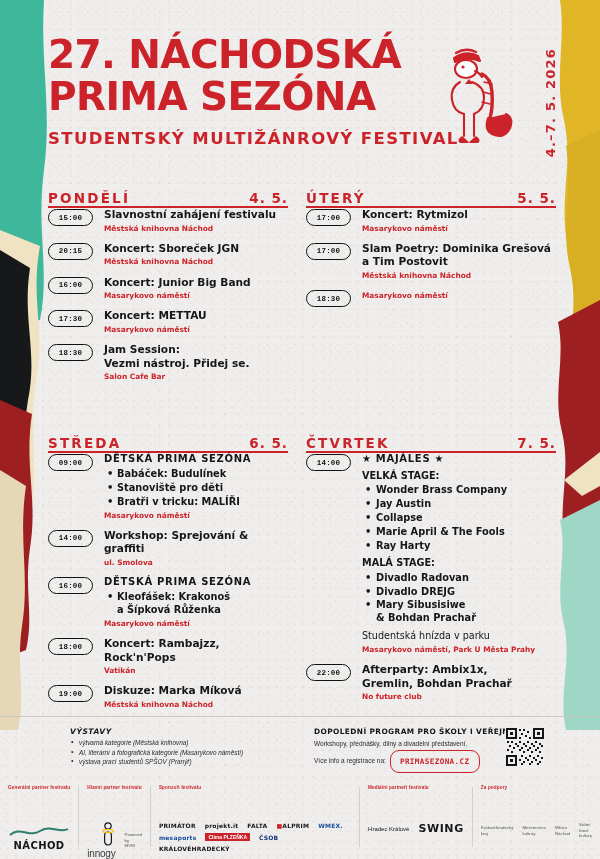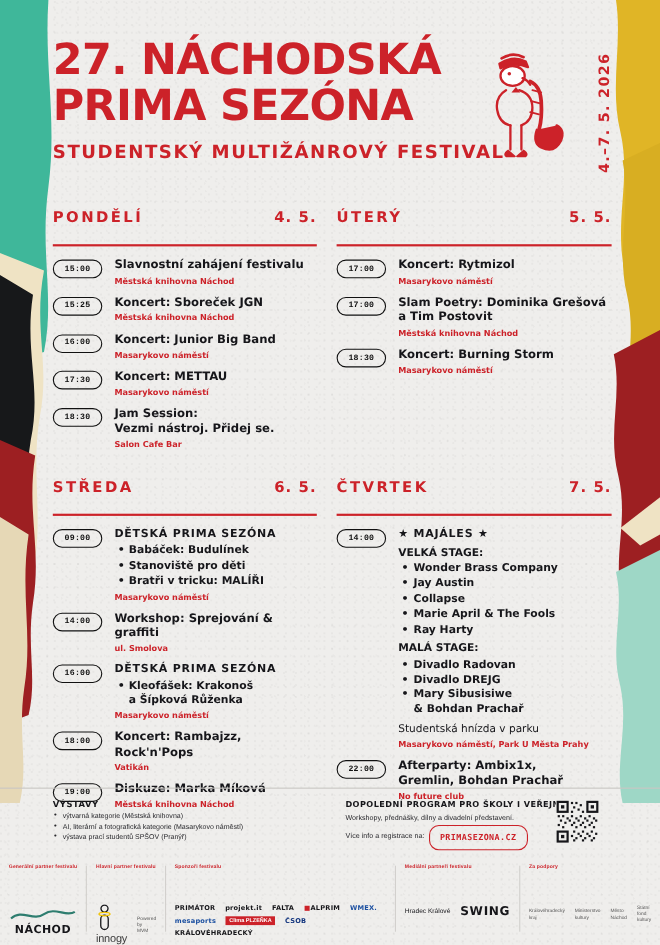--- a/index.html
+++ b/index.html
@@ -66,21 +66,21 @@
   .grid {
     position:absolute;
     left:48px; top:190px; width:504px;
   }
   .col-l { position:absolute; left:0;   width:240px; }
   .col-r { position:absolute; left:258px; width:250px; }
 
   .day-head {
     display:flex; justify-content:space-between; align-items:flex-start;
     border-bottom:2.5px solid #cc2229;
-    padding-bottom:16px; margin-bottom:11px;
+    padding-bottom:0; 
   }
   .day-name, .day-date {
     font-family:"DejaVu Sans", sans-serif;
     font-weight:bold; font-size:13.5px;
     color:#cc2229; letter-spacing:2.2px;
   }
   .day-date { letter-spacing:1px; }
 
   .ev { display:flex; margin-bottom:9px; }
   .time {
@@ -126,21 +126,21 @@
     content:"\2022"; position:absolute; left:3px; top:-1px;
     font-size:10px; color:#16161a;
   }
   ul.items.sub li { padding-left:14px; }
 
   
   .footer-rule {
     position:absolute; left:0; right:0; top:716px;
     height:1px; background:#c9c7c4;
   }
-  .exh { position:absolute; left:48px; top:727px; width:250px; }
+  .exh { position:absolute; left:70px; top:727px; width:250px;font-style:italic; }
   .exh-h {
     font-family:"DejaVu Sans", sans-serif; font-weight:bold;
     font-size:7.6px; color:#16161a; letter-spacing:.5px; margin-bottom:2px;
   }
   .exh ul { list-style:none; }
   .exh li {
     position:relative; padding-left:9px;
     font-size:6.4px; color:#2a2a2e; line-height:1.5;
     font-family:"Liberation Sans", sans-serif;
   }
@@ -178,21 +178,21 @@
     font-size:4.6px; color:#cc2229; font-weight:bold;
     letter-spacing:.15px; margin-bottom:5px; white-space:nowrap;
     font-family:"Liberation Sans", sans-serif;
   }
   .sp-logos { display:flex; flex-wrap:wrap; align-items:center; gap:4px 9px;margin-top:32px; }
   .logo-txt {
     font-family:"DejaVu Sans", sans-serif;
     font-weight:bold; font-size:6px; color:#16161a; letter-spacing:.2px;
     white-space:nowrap;
   }
-  .logo-box { display:flex; flex-direction:column; align-items:flex-start; justify-content:center; }
+  .logo-box { display:flex; flex-direction:column; align-items:flex-end; justify-content:center; }
   .nachod-wrap { display:flex; flex-direction:column; align-items:center; margin-top:2px; }
   .nachod-txt { font-family:"DejaVu Sans", sans-serif; font-weight:bold; font-size:10px; color:#16161a; letter-spacing:.4px; }
   .innogy-txt { font-family:"Liberation Sans", sans-serif; font-size:10px; color:#3a3a3a; letter-spacing:-.2px; }
   .mini { font-size:4.4px; color:#555; line-height:1.3; font-family:"Liberation Sans", sans-serif; white-space:nowrap; }
   .swing-txt { font-family:"DejaVu Sans", sans-serif; font-weight:bold; font-size:11px; color:#16161a; letter-spacing:.6px; }
   .red-chip { background:#cc2229; color:#fff; font-size:5px; font-weight:bold; padding:1px 3px; font-family:"Liberation Sans", sans-serif; }
   .blue-txt { color:#1b4fa0; }
   .darkblue-txt { color:#13357e; }
   .teal-txt { color:#169b8e; }
   .hk-txt { font-family:"Liberation Sans", sans-serif; font-size:6px; color:#16161a; }
@@ -268,21 +268,21 @@
         <span class="day-date">4. 5.</span>
       </div>
       <div class="ev">
         <div class="time">15:00</div>
         <div class="ev-body">
           <div class="ev-title">Slavnostní zahájení festivalu</div>
           <div class="ev-place">Městská knihovna Náchod</div>
         </div>
       </div>
       <div class="ev">
-        <div class="time">15:25</div>
+        <div class="time">20:15</div>
         <div class="ev-body">
           <div class="ev-title">Koncert: Sboreček JGN</div>
           <div class="ev-place">Městská knihovna Náchod</div>
         </div>
       </div>
       <div class="ev">
         <div class="time">16:00</div>
         <div class="ev-body">
           <div class="ev-title">Koncert: Junior Big Band</div>
           <div class="ev-place">Masarykovo náměstí</div>
@@ -320,21 +320,20 @@
         <div class="time">17:00</div>
         <div class="ev-body">
           <div class="ev-title">Slam Poetry: Dominika Grešová</div>
           <div class="ev-title">a Tim Postovit</div>
           <div class="ev-place">Městská knihovna Náchod</div>
         </div>
       </div>
       <div class="ev">
         <div class="time">18:30</div>
         <div class="ev-body">
-          <div class="ev-title">Koncert: Burning Storm</div>
           <div class="ev-place">Masarykovo náměstí</div>
         </div>
       </div>
     </div>
   <div class="col-l" id="col-wed" style="top:245px">
       <div class="day-head">
         <span class="day-name">STŘEDA</span>
         <span class="day-date">6. 5.</span>
       </div>
       <div class="ev">

